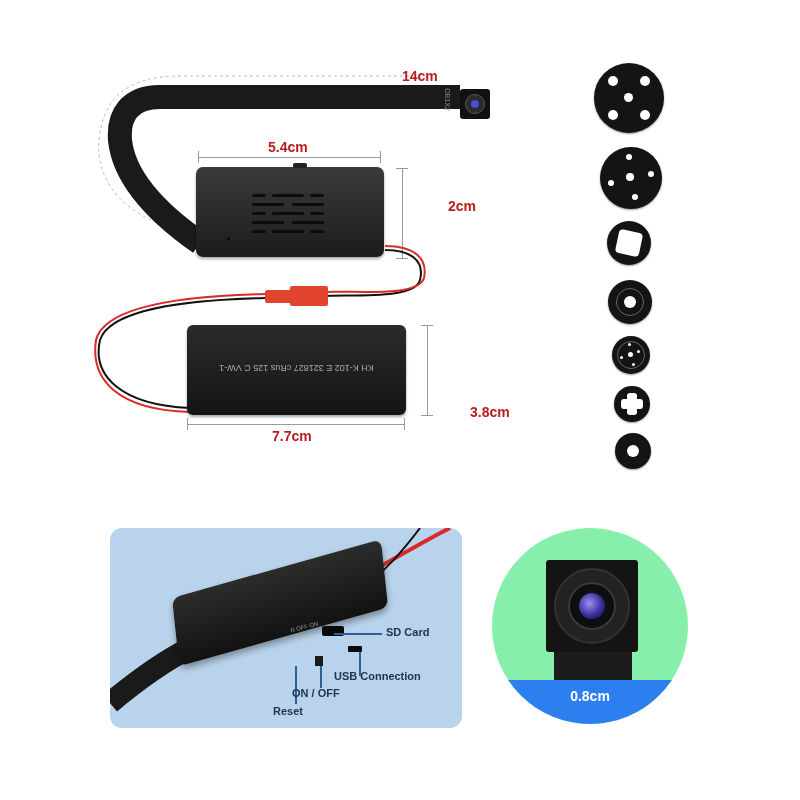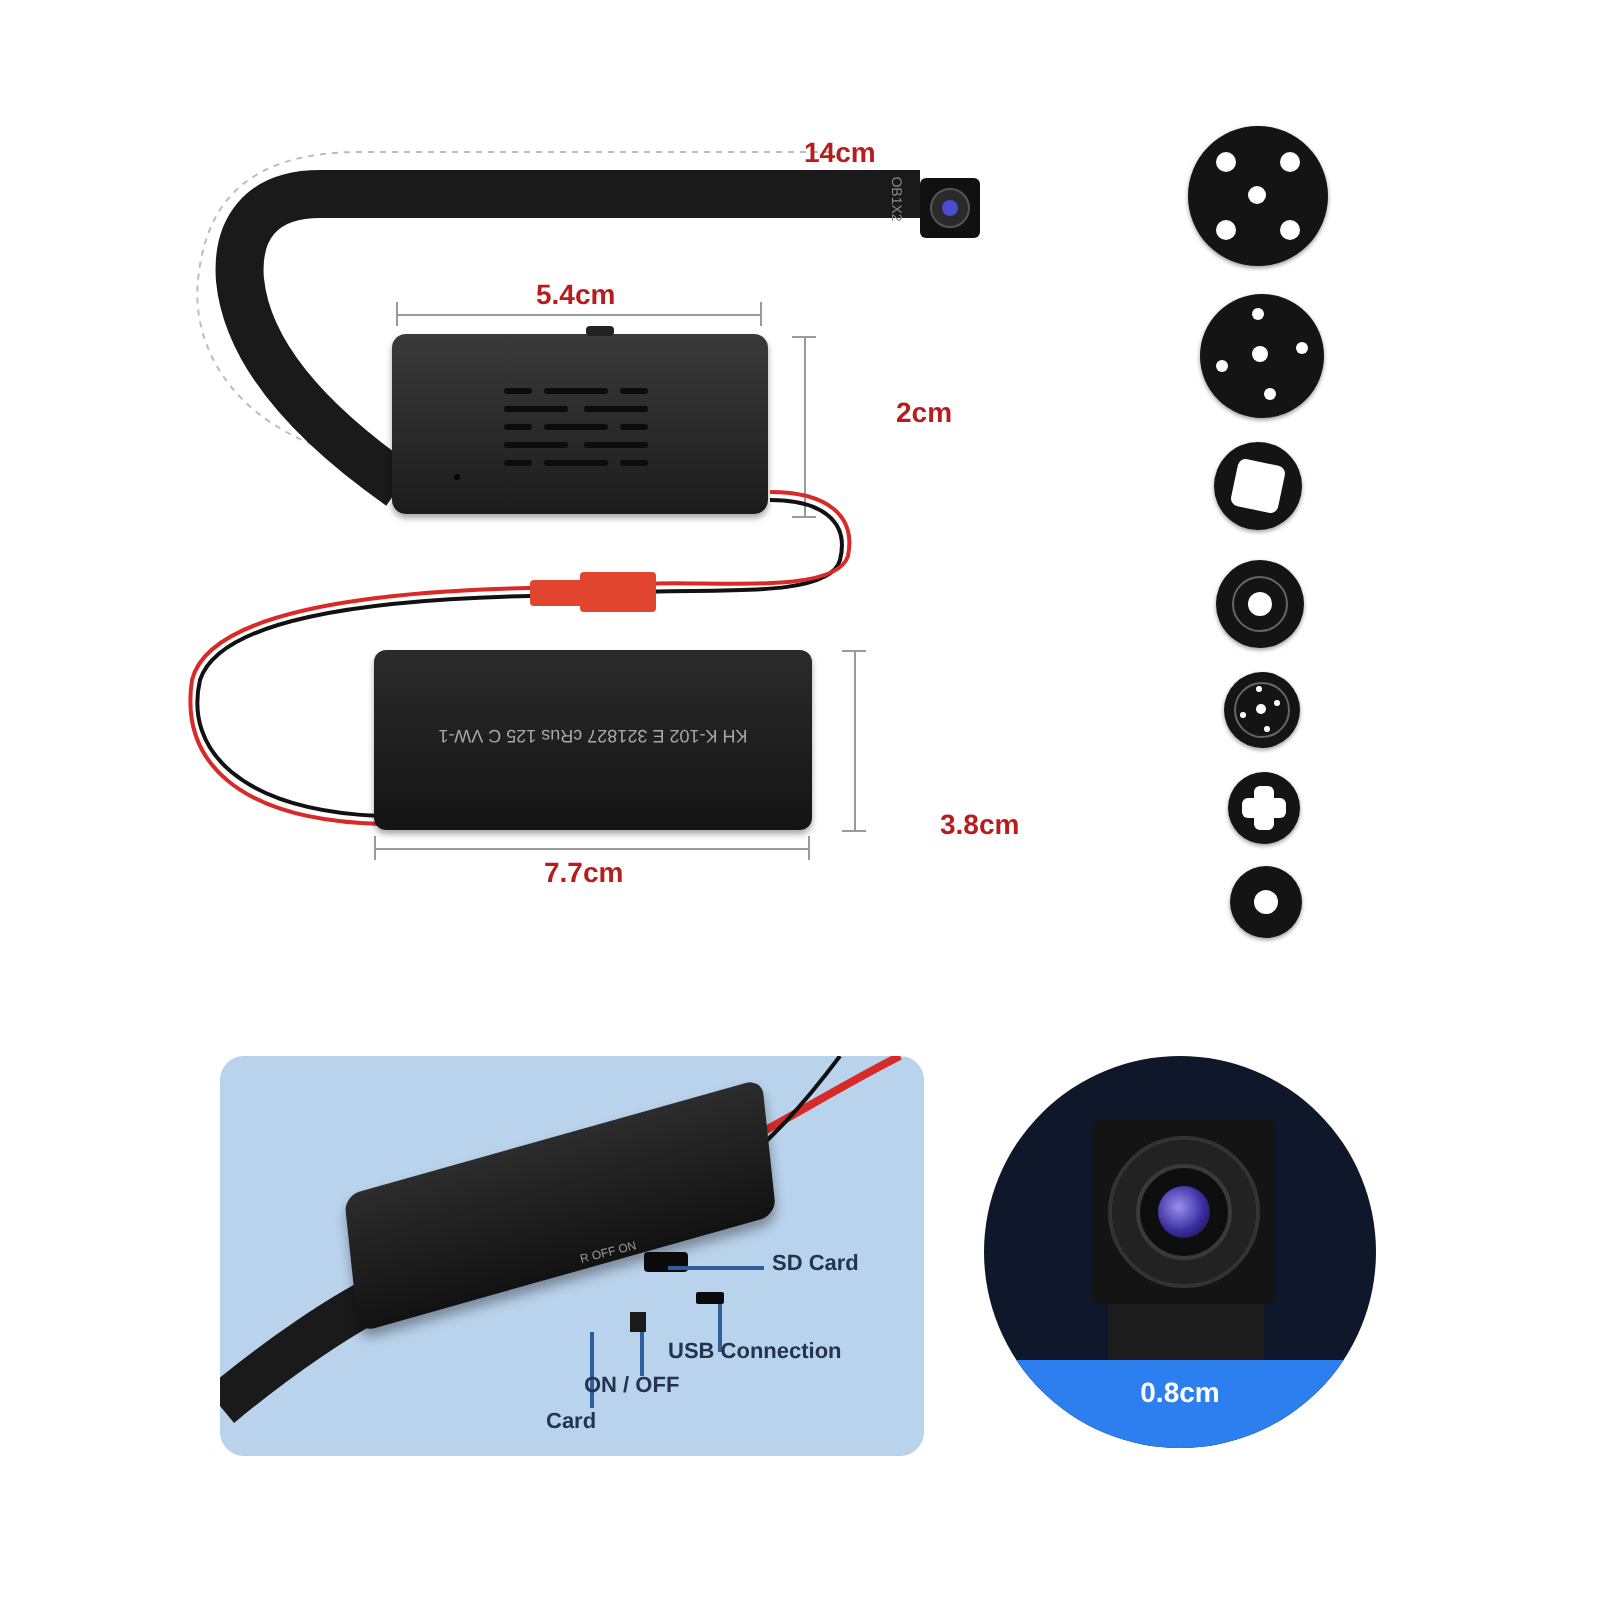--- a/index.html
+++ b/index.html
@@ -144,24 +144,24 @@
   <div class="abs" style="left:205px;top:128px;width:8px;height:10px;background:#1a1a1a;"></div>
 
   <div class="cl" style="left:224px;top:105px;width:48px;height:2px;"></div>
   <div class="cl" style="left:249px;top:124px;width:2px;height:24px;"></div>
   <div class="cl" style="left:210px;top:138px;width:2px;height:22px;"></div>
   <div class="cl" style="left:185px;top:138px;width:2px;height:38px;"></div>
 
   <div class="callout" style="left:276px;top:98px;">SD Card</div>
   <div class="callout" style="left:224px;top:142px;">USB Connection</div>
   <div class="callout" style="left:182px;top:159px;">ON / OFF</div>
-  <div class="callout" style="left:163px;top:177px;">Card</div>
+  <div class="callout" style="left:163px;top:177px;">Reset</div>
 </div>
 
-<div class="abs" style="left:492px;top:528px;width:196px;height:196px;border-radius:50%;background:#0f172a;overflow:hidden;">
+<div class="abs" style="left:492px;top:528px;width:196px;height:196px;border-radius:50%;background:#86efac;overflow:hidden;">
   <div class="abs" style="left:54px;top:32px;width:92px;height:92px;background:#141414;border-radius:3px;">
     <div class="abs" style="left:8px;top:8px;width:76px;height:76px;border-radius:50%;background:#222;border:2px solid #333;box-sizing:border-box;"></div>
     <div class="abs" style="left:22px;top:22px;width:48px;height:48px;border-radius:50%;background:#0e0e0e;border:2px solid #3a3a3a;box-sizing:border-box;"></div>
     <div class="abs" style="left:33px;top:33px;width:26px;height:26px;border-radius:50%;background:radial-gradient(circle at 40% 40%,#9b8ff0,#3b2fa0 55%,#0a0a20);"></div>
   </div>
   <div class="abs" style="left:62px;top:124px;width:78px;height:30px;background:#1c1c1c;"></div>
   <div class="abs" style="left:0;top:152px;width:196px;height:50px;background:#2d7ff0;">
     <div class="abs" style="left:0;top:8px;width:196px;text-align:center;font-weight:bold;font-size:14px;color:#ffffff;">0.8cm</div>
   </div>
 </div>

